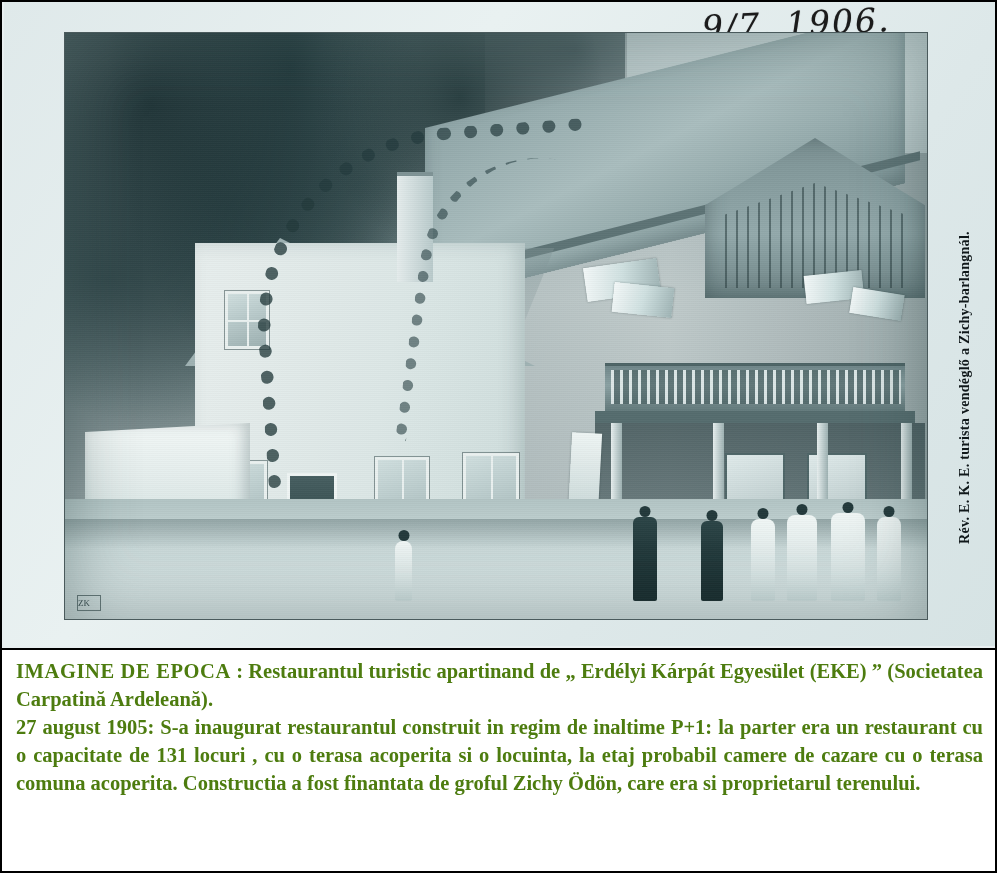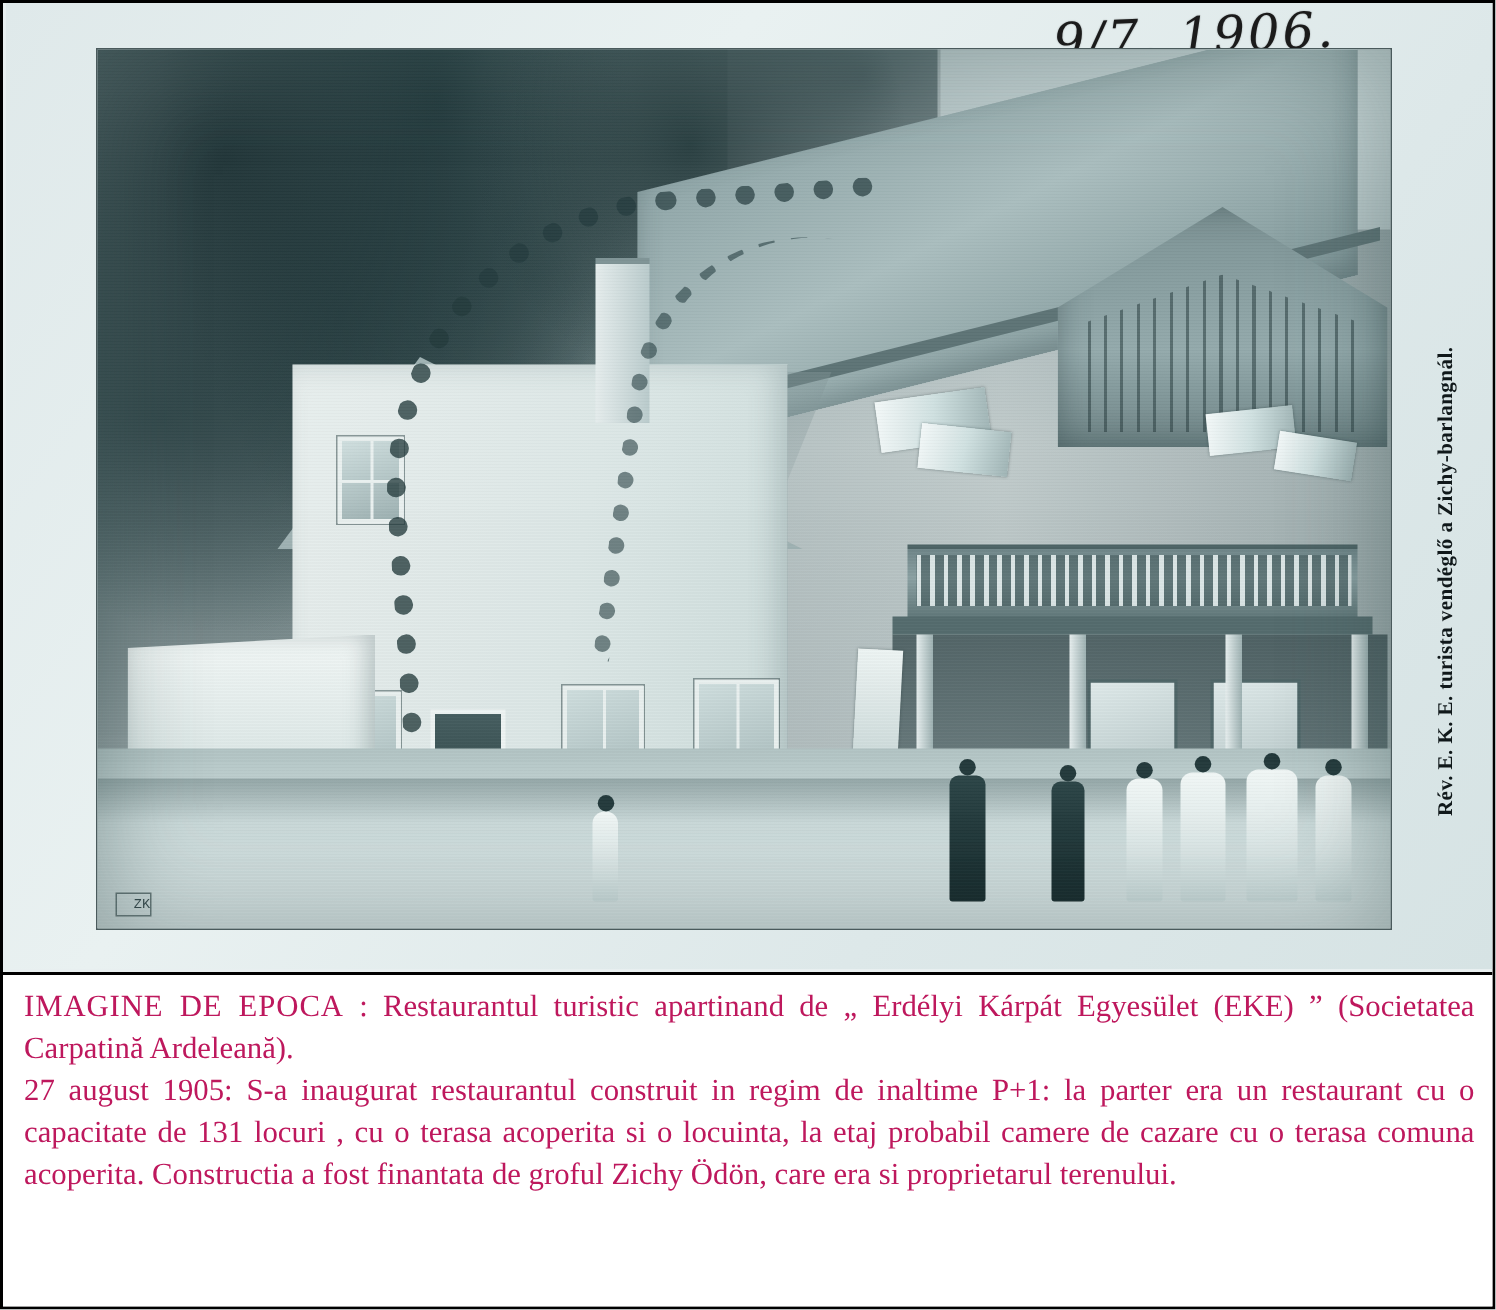--- a/index.html
+++ b/index.html
@@ -396,38 +396,38 @@
   .photo-stamp {
     position: absolute;
     left: 12px;
     bottom: 8px;
     width: 22px;
     height: 14px;
     border: 1px solid rgba(30,50,52,0.6);
     color: rgba(25,45,48,0.85);
     font-size: 9px;
     line-height: 14px;
-    text-align: right;
-    font-family: Liberation Mono, monospace;
+    text-align: left;
+    font-family: Liberation Serif, serif;
   }
 
   
   .caption-block {
     position: relative;
     padding: 7px 12px 6px 14px;
     box-sizing: border-box;
     height: 221px;
     background: #ffffff;
   }
   .cap-line {
     font-family: "Liberation Serif", serif;
-    font-weight: normal;
+    font-weight: bold;
     font-size: 20.5px;
     line-height: 1.37;
-    color: #be185d;
+    color: #4d7c0f;
     text-align: justify;
     text-justify: inter-word;
   }
   .cap-line.first {
     text-align: justify;
   }
   .cap-italic {
     font-style: italic;
   }
   .cap-spaced {

